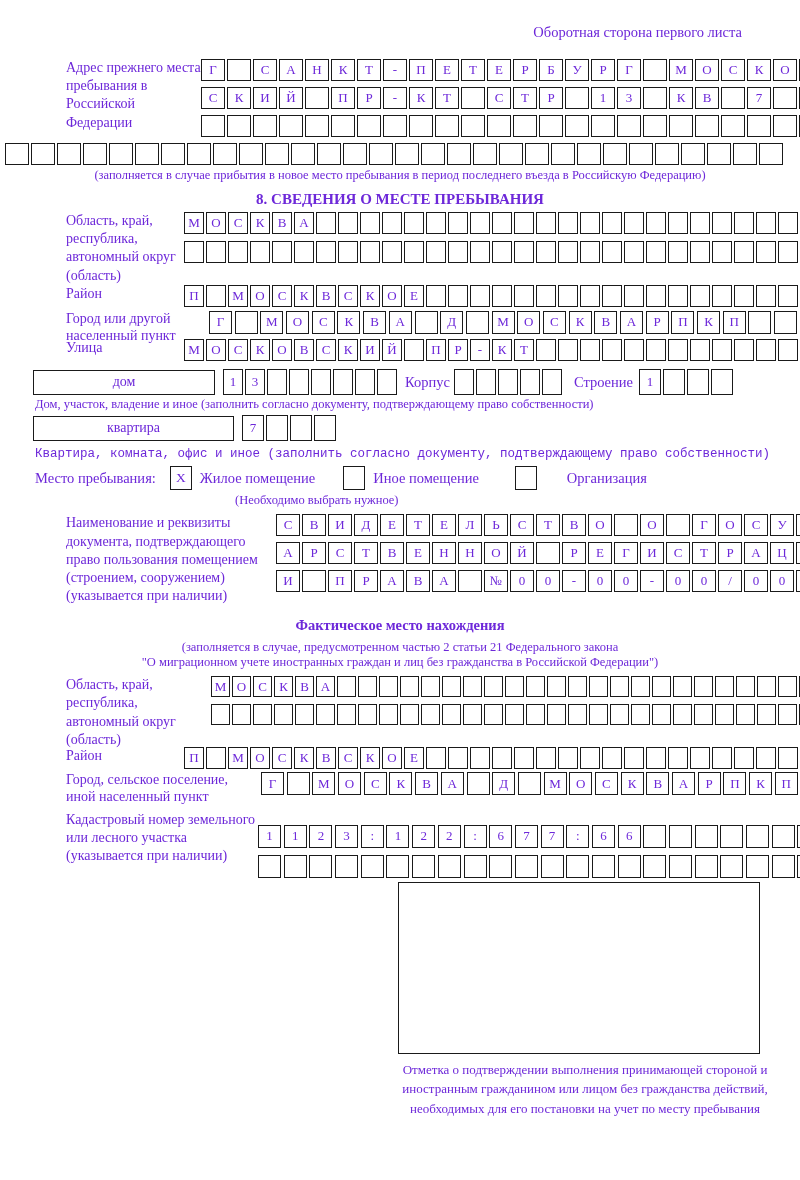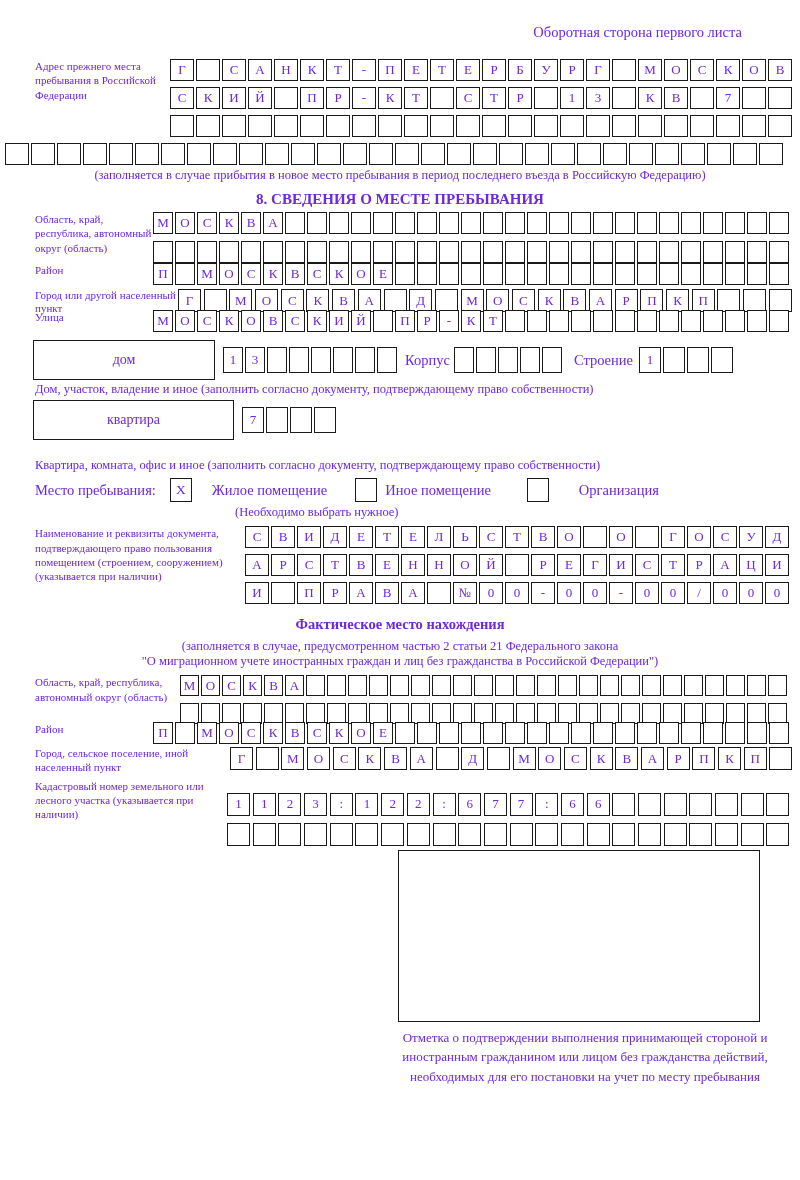--- a/index.html
+++ b/index.html
@@ -2,38 +2,38 @@
 <html><head>
 <meta charset="utf-8">
 <style>
   html,body{margin:0;padding:0;background:#fff;}
   .page{
     position:relative;width:800px;height:1180px;background:#fff;color:#6d28d9;
     font-family:"Liberation Serif","DejaVu Serif",serif;overflow:hidden;
   }
   .side-label{padding-top:24px;padding-right:58px;text-align:right;font-size:14.5px;}
   .block{display:flex;margin-left:35px;}
-  .flabel{font-size:11px;line-height:1.3;flex:0 0 auto;}
+  .flabel{font-size:14px;line-height:1.3;flex:0 0 auto;margin-left:31px;}
   .w135{width:135px}.w118{width:118px}.w143{width:143px;line-height:1.2}.w205{width:205px}
   .w145{width:145px}.w195{width:195px;line-height:1.2}.w192{width:192px}
   .cellcol{display:flex;flex-direction:column;row-gap:6px;flex:0 0 auto;}
   .cellcol7{row-gap:7px}
   .cellrow{display:flex;flex:0 0 auto;}
   .cell{box-sizing:border-box;flex:0 0 auto;border:1.5px solid #1a1a1a;display:flex;
         align-items:center;justify-content:center;font-size:13px;background:#fff;}
   .cr-a{gap:2px}.cr-a .cell{width:24px;height:22px}
   .cr-b{gap:2px}.cr-b .cell{width:20px;height:22px}
   .cr-c{gap:2.7px}.cr-c .cell{width:23px;height:23px}
   .cr-d{gap:2px}.cr-d .cell{width:19px;height:21px}
   .cr-e{gap:2px}.cr-e .cell{width:20px;height:26px}
   .cr-f{gap:2px}.cr-f .cell{width:22px;height:26px}
   .note{font-size:12.5px;}
   .note-center{text-align:center;}
   .sect-title{text-align:center;font-weight:bold;font-size:15px;}
-  .widebox{box-sizing:border-box;border:1.5px solid #1a1a1a;height:40px;display:flex;
+  .widebox{box-sizing:border-box;border:1.5px solid #1a1a1a;height:25px;display:flex;
            align-items:center;justify-content:center;font-size:14px;background:#fff;}
   .inline-lbl{font-size:14.5px;display:flex;align-items:center;}
   .chk{box-sizing:border-box;width:22px;height:24px;border:1.5px solid #1a1a1a;display:flex;
        align-items:center;justify-content:center;font-size:13.5px;background:#fff;}
   .stamp-box{box-sizing:border-box;width:362px;height:172px;border:1.5px solid #1a1a1a;margin-left:398px;}
   .stamp-caption{width:400px;margin-left:385px;text-align:center;font-size:13px;line-height:1.5;}
 </style>
 </head>
 <body>
 
@@ -360,26 +360,26 @@
 
   <div class="block" style="margin-left:33px;margin-top:3px;align-items:center;">
     <div class="widebox" style="width:201px;">квартира</div>
     <div class="cellrow cr-f" style="margin-left:8px;">
         <span class="cell">7</span>
         <span class="cell"></span>
         <span class="cell"></span>
         <span class="cell"></span>
       </div>
   </div>
-  <div class="note" style="margin-left:35px;margin-top:18px;">Квартира, комната, офис и иное (заполнить согласно документу, подтверждающему право собственности)</div>
+  <div class="note" style="margin-left:35px;margin-top:6px;font-family:Liberation Mono, monospace;">Квартира, комната, офис и иное (заполнить согласно документу, подтверждающему право собственности)</div>
 
   <div class="block" style="margin-top:5px;align-items:center;">
     <div class="inline-lbl">Место пребывания:</div>
     <div class="chk" style="margin-left:14px;">X</div>
-    <div class="inline-lbl" style="margin-left:20px;">Жилое помещение</div>
+    <div class="inline-lbl" style="margin-left:8px;">Жилое помещение</div>
     <div class="chk" style="margin-left:28px;"></div>
     <div class="inline-lbl" style="margin-left:8px;">Иное помещение</div>
     <div class="chk" style="margin-left:36px;"></div>
     <div class="inline-lbl" style="margin-left:30px;">Организация</div>
   </div>
   <div class="note" style="margin-left:235px;margin-top:3px;">(Необходимо выбрать нужное)</div>
 
   <div class="block" style="margin-top:6px;">
     <div class="flabel w205">Наименование и реквизиты документа, подтверждающего право пользования помещением (строением, сооружением) (указывается при наличии)</div>
     <div class="cellcol" style="margin-left:5px;">

